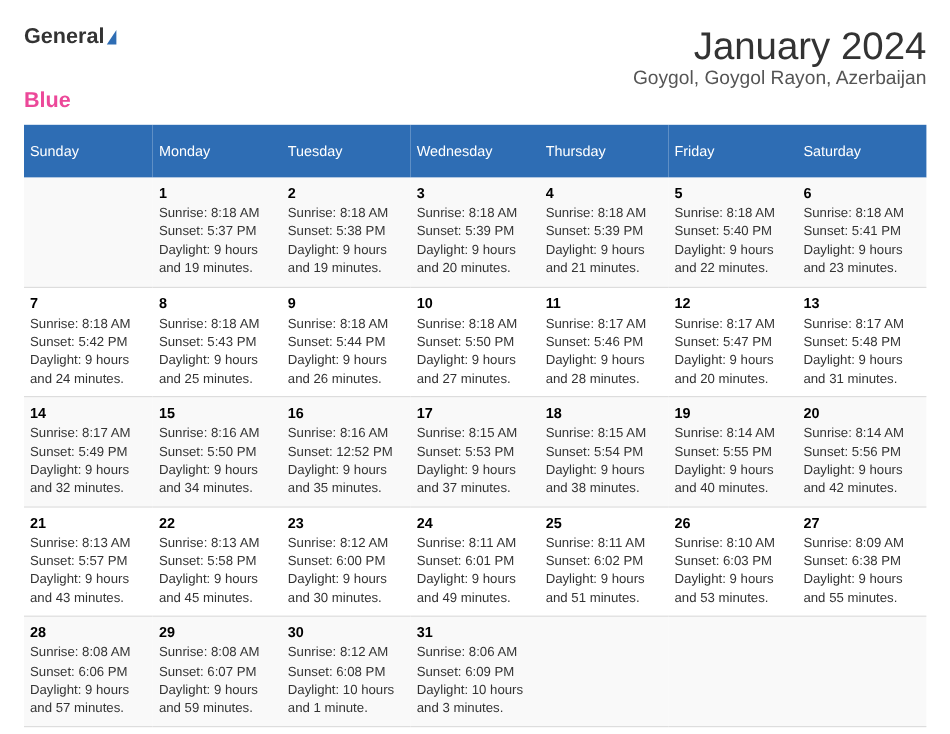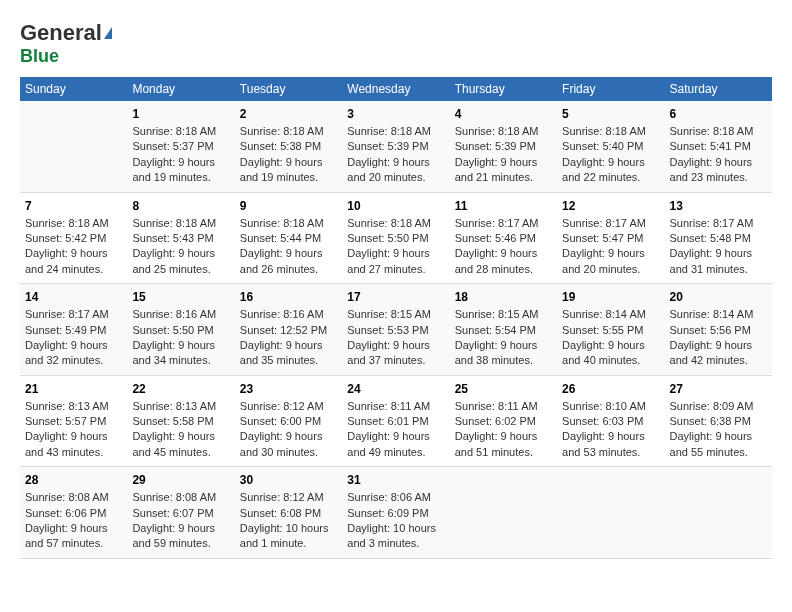--- a/index.html
+++ b/index.html
@@ -15,28 +15,29 @@
       justify-content: space-between;
       align-items: flex-start;
       margin-bottom: 10px;
     }
     .logo {
       display: flex;
       flex-direction: column;
       align-items: flex-start;
     }
     .logo-general {
-      font-size: 22px;
+      font-size: 18px;
       font-weight: bold;
       color: #333;
     }
     .logo-blue {
       font-size: 18px;
       font-weight: bold;
-      color: #15803d;
+      color: #ec4899;
+      margin-top: 32px;
     }
     .logo-icon {
       display: inline-block;
       width: 0;
       height: 0;
       border-left: 8px solid transparent;
       border-bottom: 12px solid #2e6db4;
       margin-left: 2px;
       vertical-align: middle;
     }
@@ -60,21 +61,21 @@
     table {
       width: 100%;
       border-collapse: collapse;
       font-size: 11px;
     }
     thead tr {
       background-color: #2e6db4;
       color: #fff;
     }
     thead th {
-      padding: 5px 5px;
+      padding: 15px 5px;
       text-align: left;
       font-weight: normal;
       font-size: 12px;
     }
     tbody tr {
       border-bottom: 1px solid #ddd;
     }
     tbody tr:nth-child(odd) {
       background-color: #f9f9f9;
     }
@@ -102,20 +103,22 @@
 
 <div class="header">
   <div class="logo">
     <div class="logo-top">
       <span class="logo-general">General</span>
       <span class="logo-icon"></span>
     </div>
     <span class="logo-blue">Blue</span>
   </div>
   <div class="title-block">
+    <h1>January 2024</h1>
+    <h2>Goygol, Goygol Rayon, Azerbaijan</h2>
   </div>
 </div>
 
 <table>
   <thead>
     <tr>
       <th>Sunday</th>
       <th>Monday</th>
       <th>Tuesday</th>
       <th>Wednesday</th>

